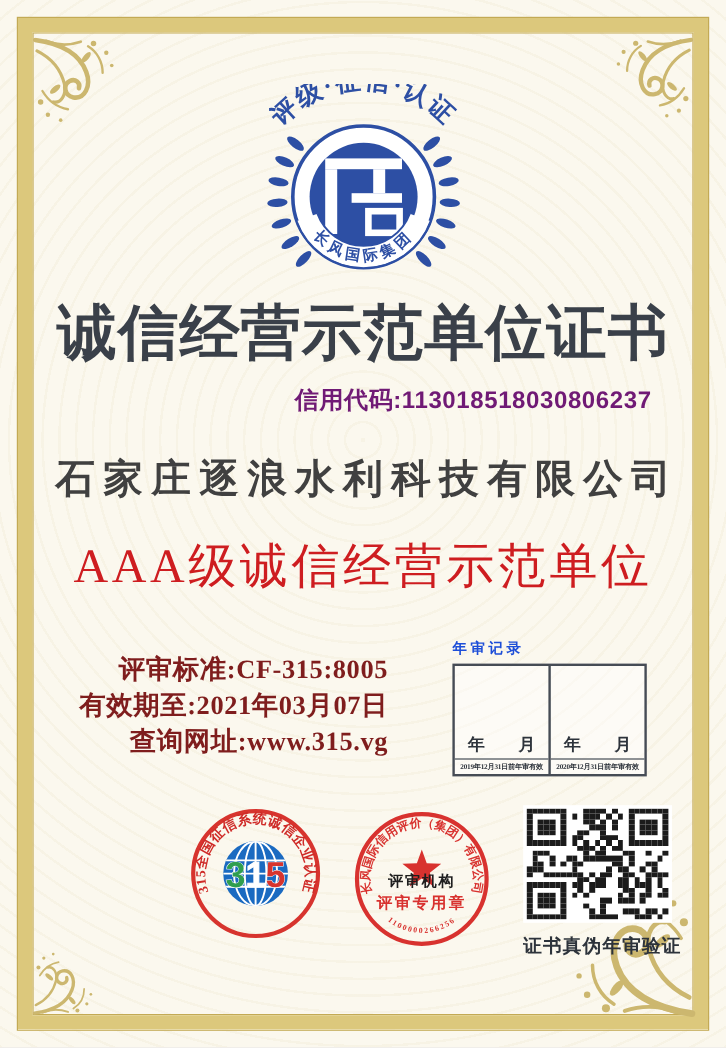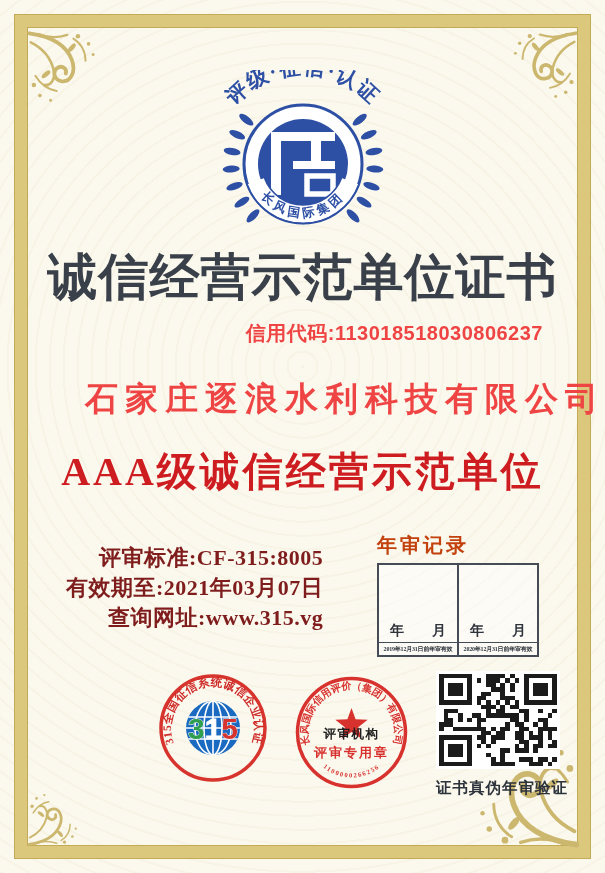--- a/index.html
+++ b/index.html
@@ -27,37 +27,37 @@
   .logo{position:absolute;left:50%;top:70px;transform:translateX(-50%);}
 
   .title{
     position:absolute;top:244px;left:0;width:100%;text-align:center;
     font-family:"Liberation Sans", sans-serif;font-weight:900;font-size:50px;
     letter-spacing:1px;color:#3a4049;
   }
   .credit{
     position:absolute;top:320px;right:62px;
     font-family:"Liberation Sans", sans-serif;font-weight:700;font-size:20px;
-    color:#ef4444;letter-spacing:.5px;
+    color:#701a75;letter-spacing:.5px;
   }
   .company{
-    position:absolute;top:377px;left:0;width:100%;text-align:right;
+    position:absolute;top:377px;left:0;width:100%;text-align:center;
     font-family:"Liberation Sans", sans-serif;font-weight:800;font-size:33px;
-    letter-spacing:7px;color:#ef4444;text-indent:7px;
+    letter-spacing:7px;color:#404040;text-indent:7px;
   }
   .award{
     position:absolute;top:444px;left:0;width:100%;text-align:center;
-    font-weight:700;font-size:40px;letter-spacing:3px;color:#ce1d20;
+    font-weight:400;font-size:40px;letter-spacing:3px;color:#ce1d20;
   }
 
   .details{position:absolute;left:66px;top:543px;}
   .detail-line{font-size:22px;font-weight:700;line-height:30px;color:#7f1d1d;letter-spacing:.5px;text-align:right;}
 
   .annual{position:absolute;left:377px;top:532px;width:162px;}
-  .annual-title{font-size:20px;font-weight:700;letter-spacing:3px;margin-bottom:4px;color:#c2410c;}
+  .annual-title{font-size:12px;font-weight:700;letter-spacing:3px;margin-bottom:4px;color:#1d4ed8;}
   .annual-table{display:flex;width:158px;height:90px;border:2px solid #464c55;background:rgba(255,255,255,.45);}
   .annual-cell{flex:1;display:flex;flex-direction:column;min-width:0;}
   .annual-cell:first-child{border-right:2px solid #464c55;}
   .ym{margin-top:auto;display:flex;justify-content:space-between;padding:0 11px 2px;font-size:14px;font-weight:700;}
   .note{border-top:1.5px solid #464c55;font-size:6px;letter-spacing:-.2px;text-align:center;padding:1.5px 0;white-space:nowrap;overflow:hidden;font-weight:700;}
 
   .cf315{position:absolute;left:54px;top:703px;width:96px;text-align:center;}
   .cf315-caption{margin-top:12px;font-size:16px;font-weight:700;letter-spacing:2px;color:#2d333b;}
   .globe-seal{position:absolute;left:158px;top:673px;}
   .star-seal{position:absolute;left:294px;top:675px;}

